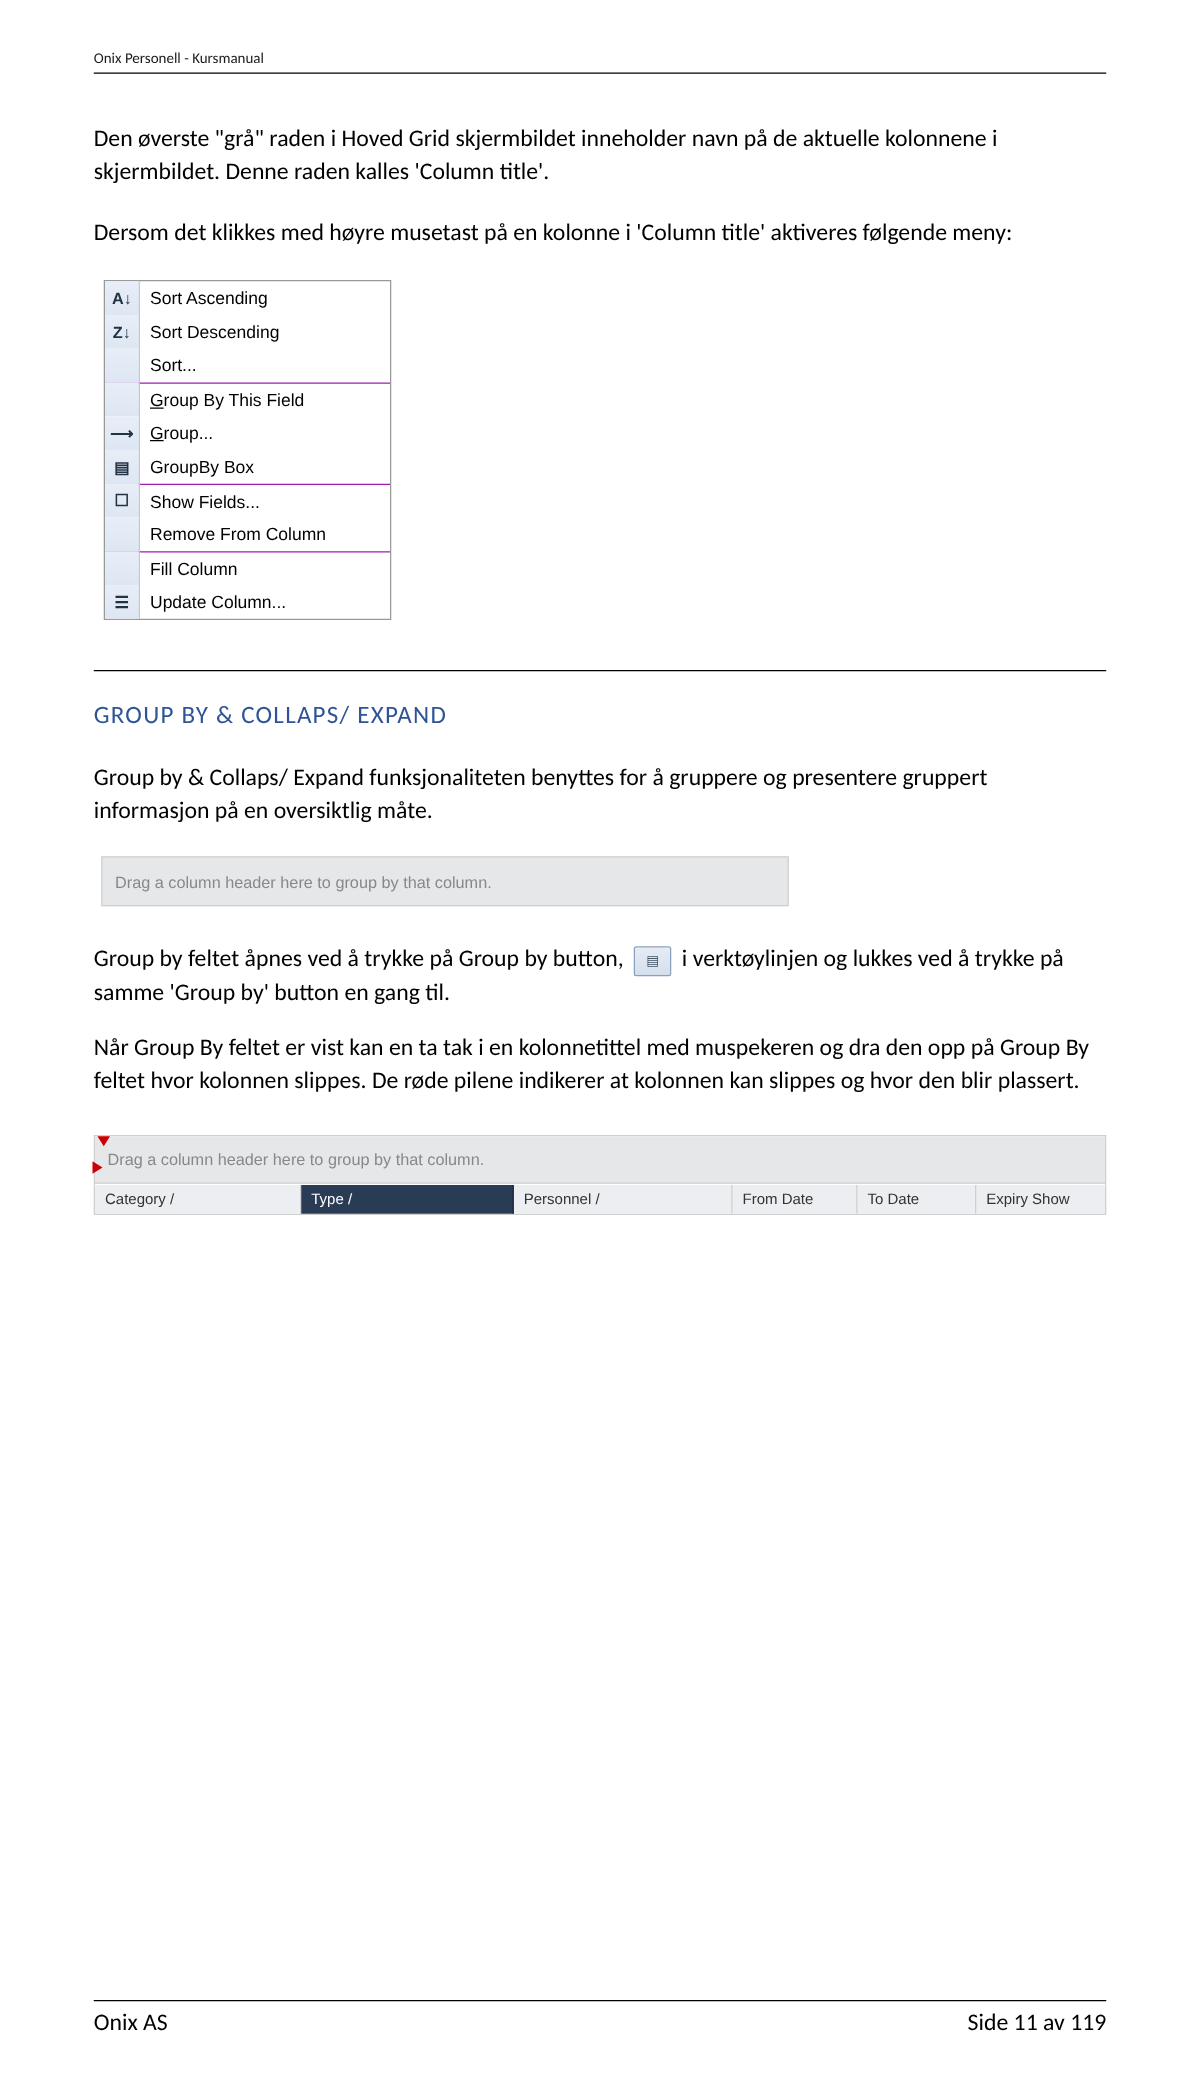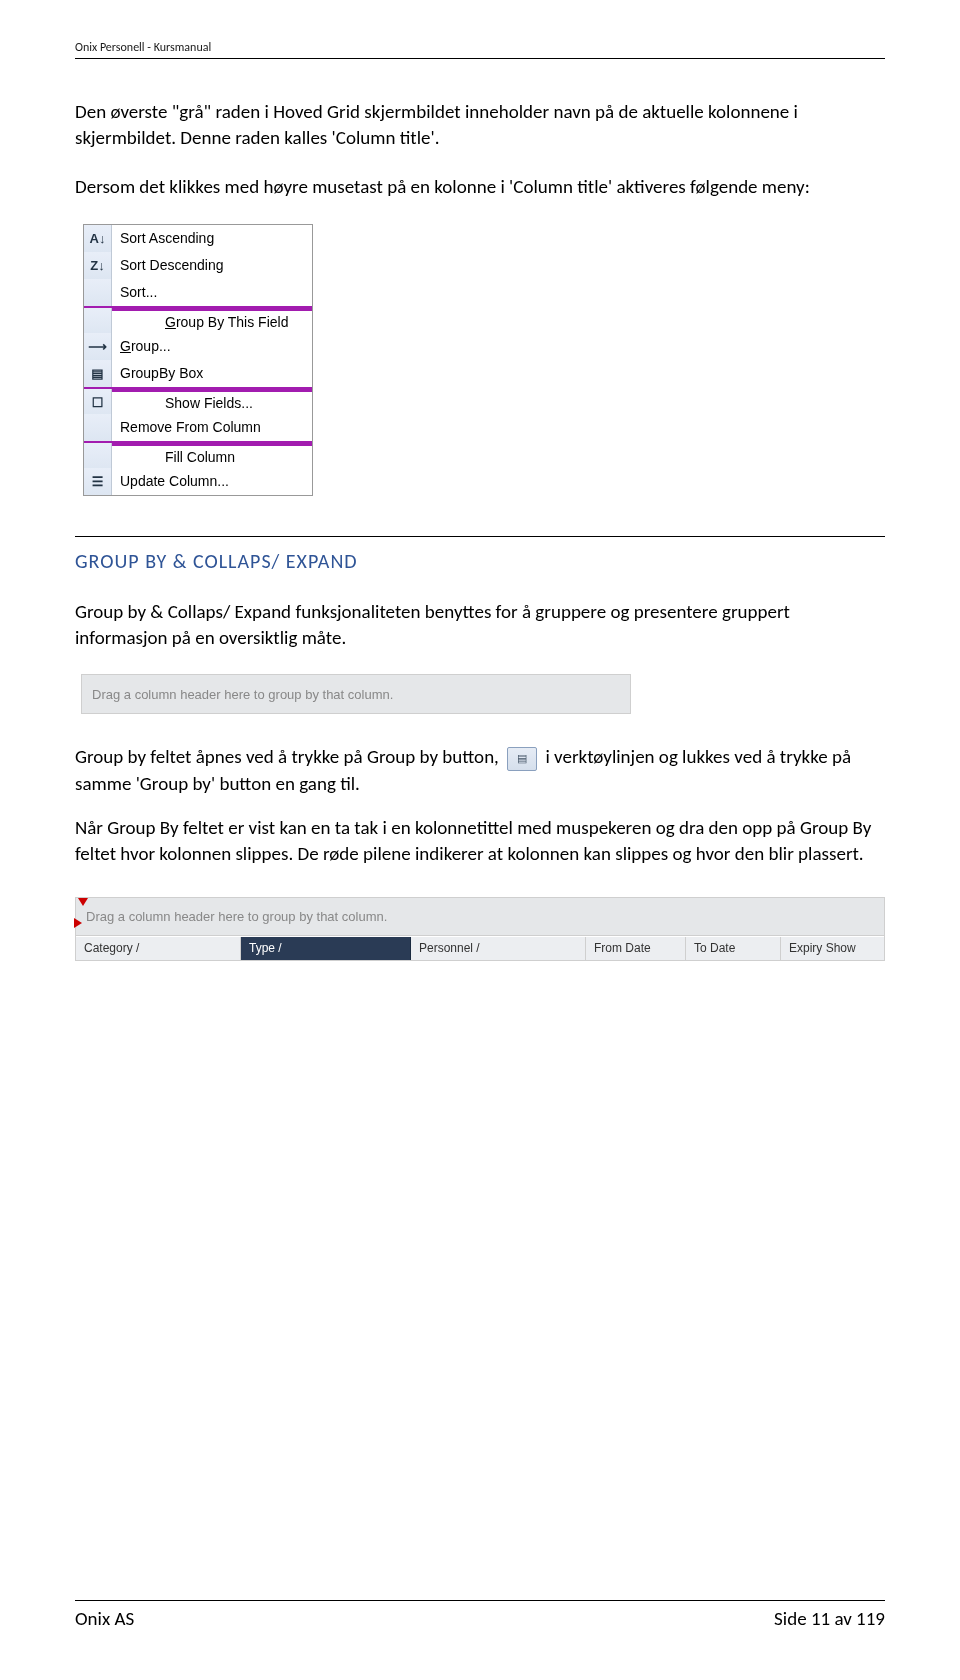--- a/index.html
+++ b/index.html
@@ -36,22 +36,21 @@
     font-family: Tahoma, Arial, sans-serif;
     font-size: 14px;
   }
   .menu-row {
     display: flex;
     align-items: center;
     height: 27px;
     border-bottom: 0;
   }
   .menu-row.break {
-    border-top: 5px solid #a21caf;
-    gap: 45px;
+    border-top: 1px solid #a21caf;
   }
   .menu-icon {
     width: 28px;
     height: 27px;
     background: linear-gradient(to bottom, #e8eef8, #dde6f2);
     border-right: 1px solid #bfc9d6;
     display: flex;
     align-items: center;
     justify-content: center;
     color: #234;
@@ -60,21 +59,21 @@
   }
   .menu-text {
     padding-left: 8px;
     color: #000;
   }
   .section-box {
     border: 1px solid #000;
     border-left: none;
     border-right: none;
     border-bottom: none;
-    padding-top: 12px;
+    padding-top: 23px;
     margin-bottom: 26px;
   }
   .section-heading {
     font-size: 20px;
     color: #2f5496;
     letter-spacing: 1px;
     margin-bottom: 18px;
   }
   .groupby-bar {
     width: 550px;

